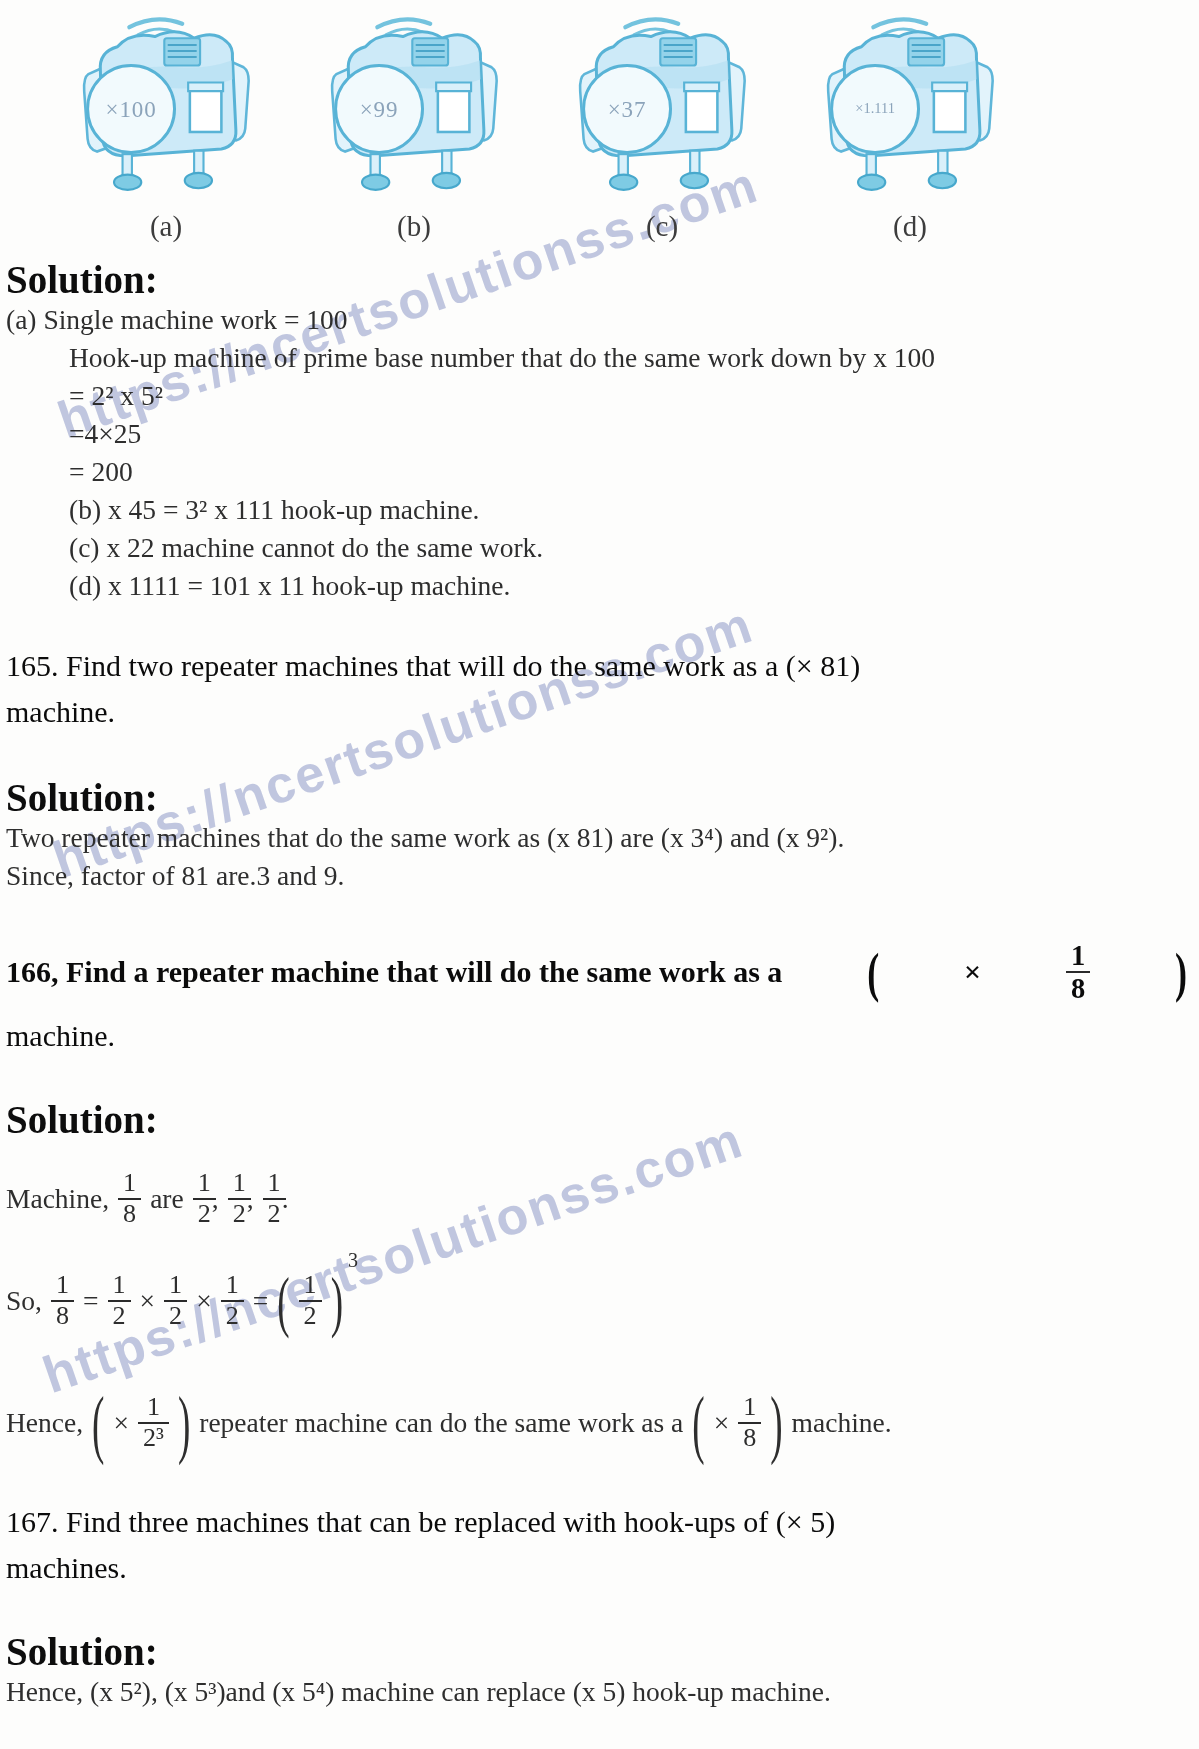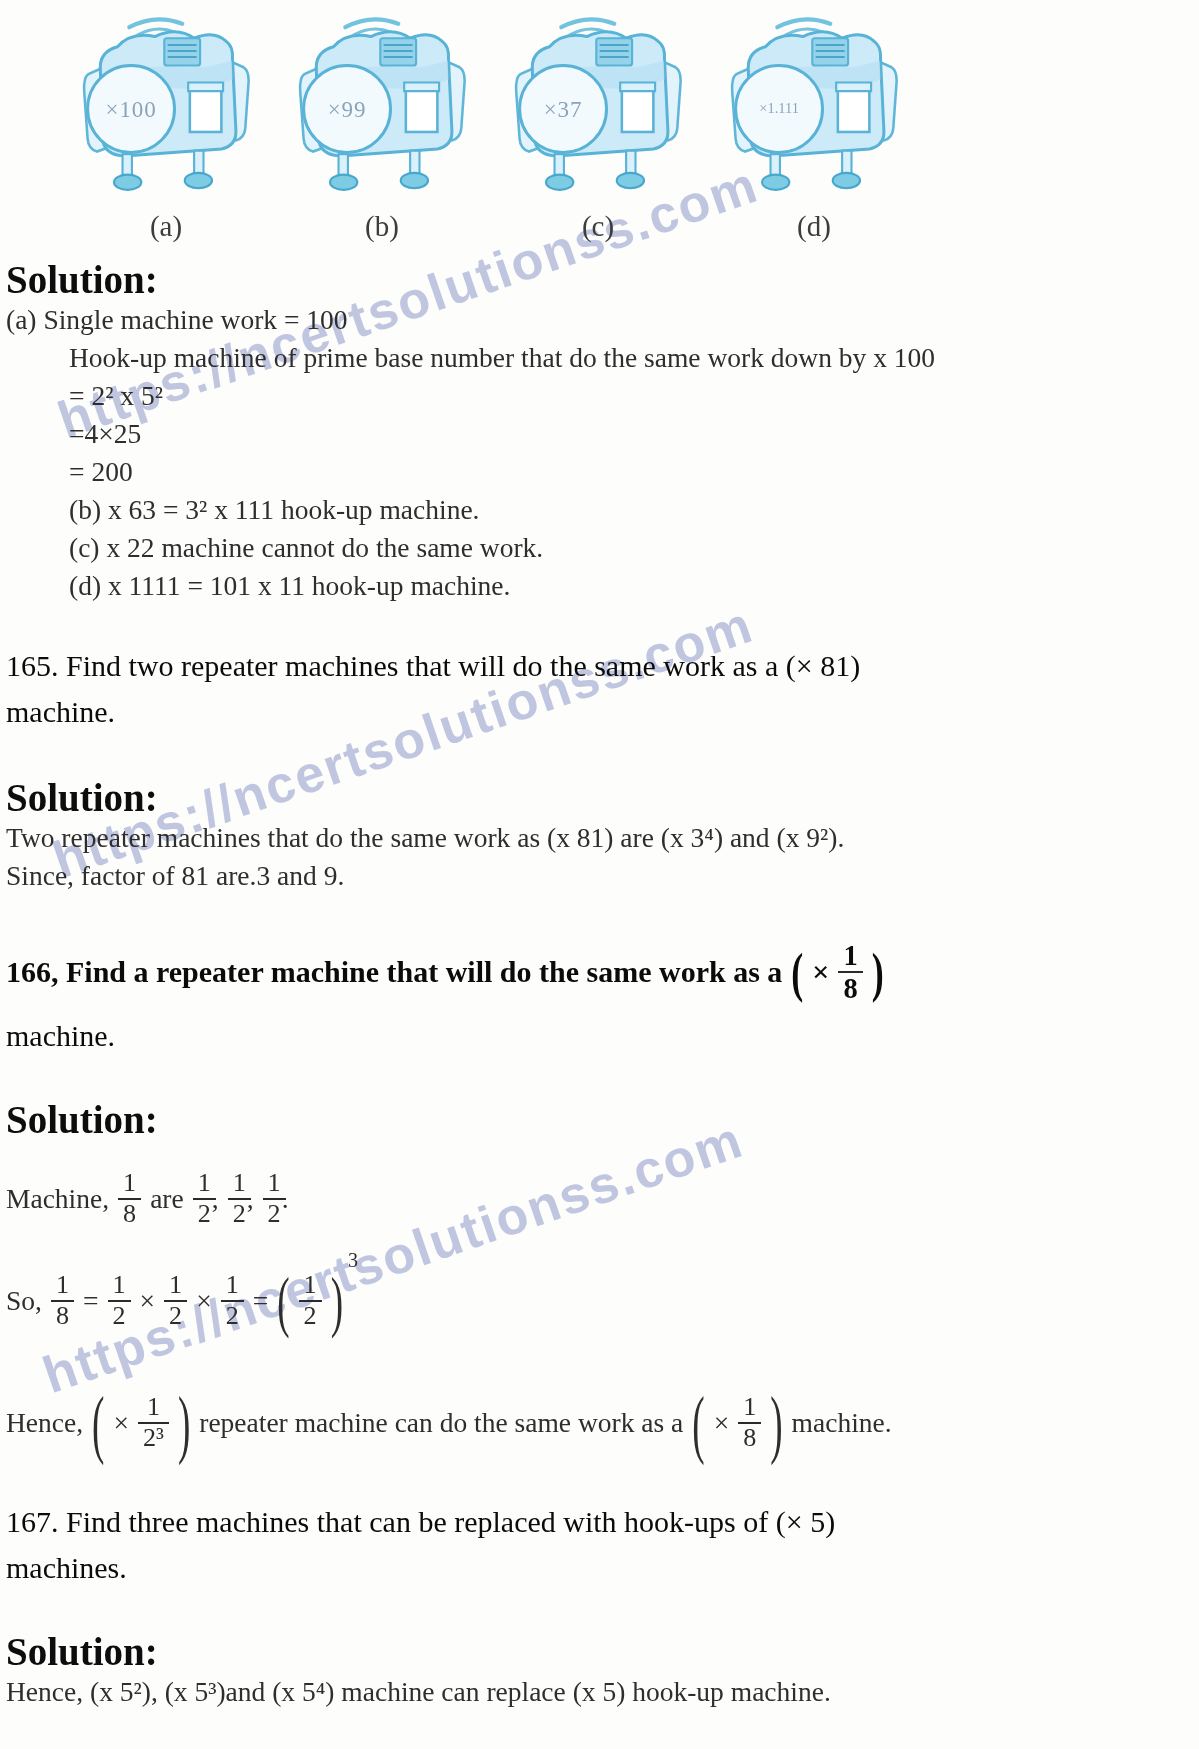--- a/index.html
+++ b/index.html
@@ -16,42 +16,42 @@
     color:var(--watermark-color, rgba(142,153,199,0.55));
     transform:rotate(-19deg);
   }
   .wm1 { left:40px;  top:272px;  }
   .wm2 { left:35px;  top:712px;  }
   .wm3 { left:25px;  top:1227px; }
 
   .content { position:relative; z-index:1; padding:6px 12px 0 6px; }
 
   
-  .machines-row { display:flex; gap:20px; margin:2px 0 0 62px; width:fit-content; }
+  .machines-row { display:flex; gap:52px; margin:2px 0 0 62px; width:fit-content; }
   .machine { display:flex; flex-direction:column; align-items:center; }
   .machine svg { width:196px; height:190px; display:block; }
   .m-caption { font-size:29px; color:#3d3d3d; margin-top:12px; font-family:"Liberation Serif", serif; }
   .m-label { font-family:"Liberation Serif", serif; font-size:27px; fill:#8ba3ba; letter-spacing:1px; }
   .m-label.small { font-size:17px; letter-spacing:0; }
 
   
   .sol-heading { font-size:39px; font-weight:bold; color:#0d0d0d; margin-top:16px; line-height:42px; }
   .line { font-size:27.5px; line-height:38px; color:#2e2e2e; }
   .indent { margin-left:63px; }
   .q-heading { font-size:30px; font-weight:normal; color:#0b0b0b; line-height:46px; }
   .mt-q165 { margin-top:38px; }
   .mt-sol165 { margin-top:42px; }
   .mt-q166 { margin-top:36px; }
   .mt-sol166 { margin-top:40px; }
   .mt-q167 { margin-top:34px; }
   .mt-sol167 { margin-top:40px; }
 
   
   .math-line { display:flex; align-items:center; gap:9px; font-size:27.5px; color:#2e2e2e; }
-  .math-line.hline { font-size:30px; font-weight:bold; color:#0b0b0b; min-height:82px; }
+  .math-line.hline { font-size:30px; font-weight:bold; color:#0b0b0b; min-height:82px;justify-content:space-between; }
   .mrow-machine { margin-top:20px; min-height:76px; }
   .mrow-so     { margin-top:16px; min-height:96px; }
   .mrow-hence  { margin-top:32px; min-height:84px; }
 
   .frac { display:inline-flex; flex-direction:column; align-items:center; line-height:1.1; font-size:0.95em; }
   .frac .num, .frac .den { padding:0 5px; }
   .frac .den { border-top:2.5px solid #2a2a2a; }
 
   .comma { margin-left:-13px; }
   .bigp  { display:inline-block; transform:scaleY(1.8); font-size:1.35em; font-weight:normal; color:#2e2e2e; }
@@ -160,21 +160,21 @@
         <figcaption class="m-caption">(d)</figcaption>
       </figure>
     </div>
 
     <h2 class="sol-heading">Solution:</h2>
     <p class="line">(a) Single machine work = 100</p>
     <p class="line indent">Hook-up machine of prime base number that do the same work down by x 100</p>
     <p class="line indent">= 2² x 5²</p>
     <p class="line indent">=4×25</p>
     <p class="line indent">= 200</p>
-    <p class="line indent">(b) x 63 = 3² x 111 hook-up machine.</p>
+    <p class="line indent">(b) x 45 = 3² x 111 hook-up machine.</p>
     <p class="line indent">(c) x 22 machine cannot do the same work.</p>
     <p class="line indent">(d) x 1111 = 101 x 11 hook-up machine.</p>
 
     <h2 class="q-heading mt-q165">
       <span>165. Find two repeater machines that will do the same work as a (× 81)</span><br>
       <span>machine.</span>
     </h2>
     <h2 class="sol-heading mt-sol165">Solution:</h2>
     <p class="line">Two repeater machines that do the same work as (x 81) are (x 3⁴) and (x 9²).</p>
     <p class="line">Since, factor of 81 are.3 and 9.</p>

